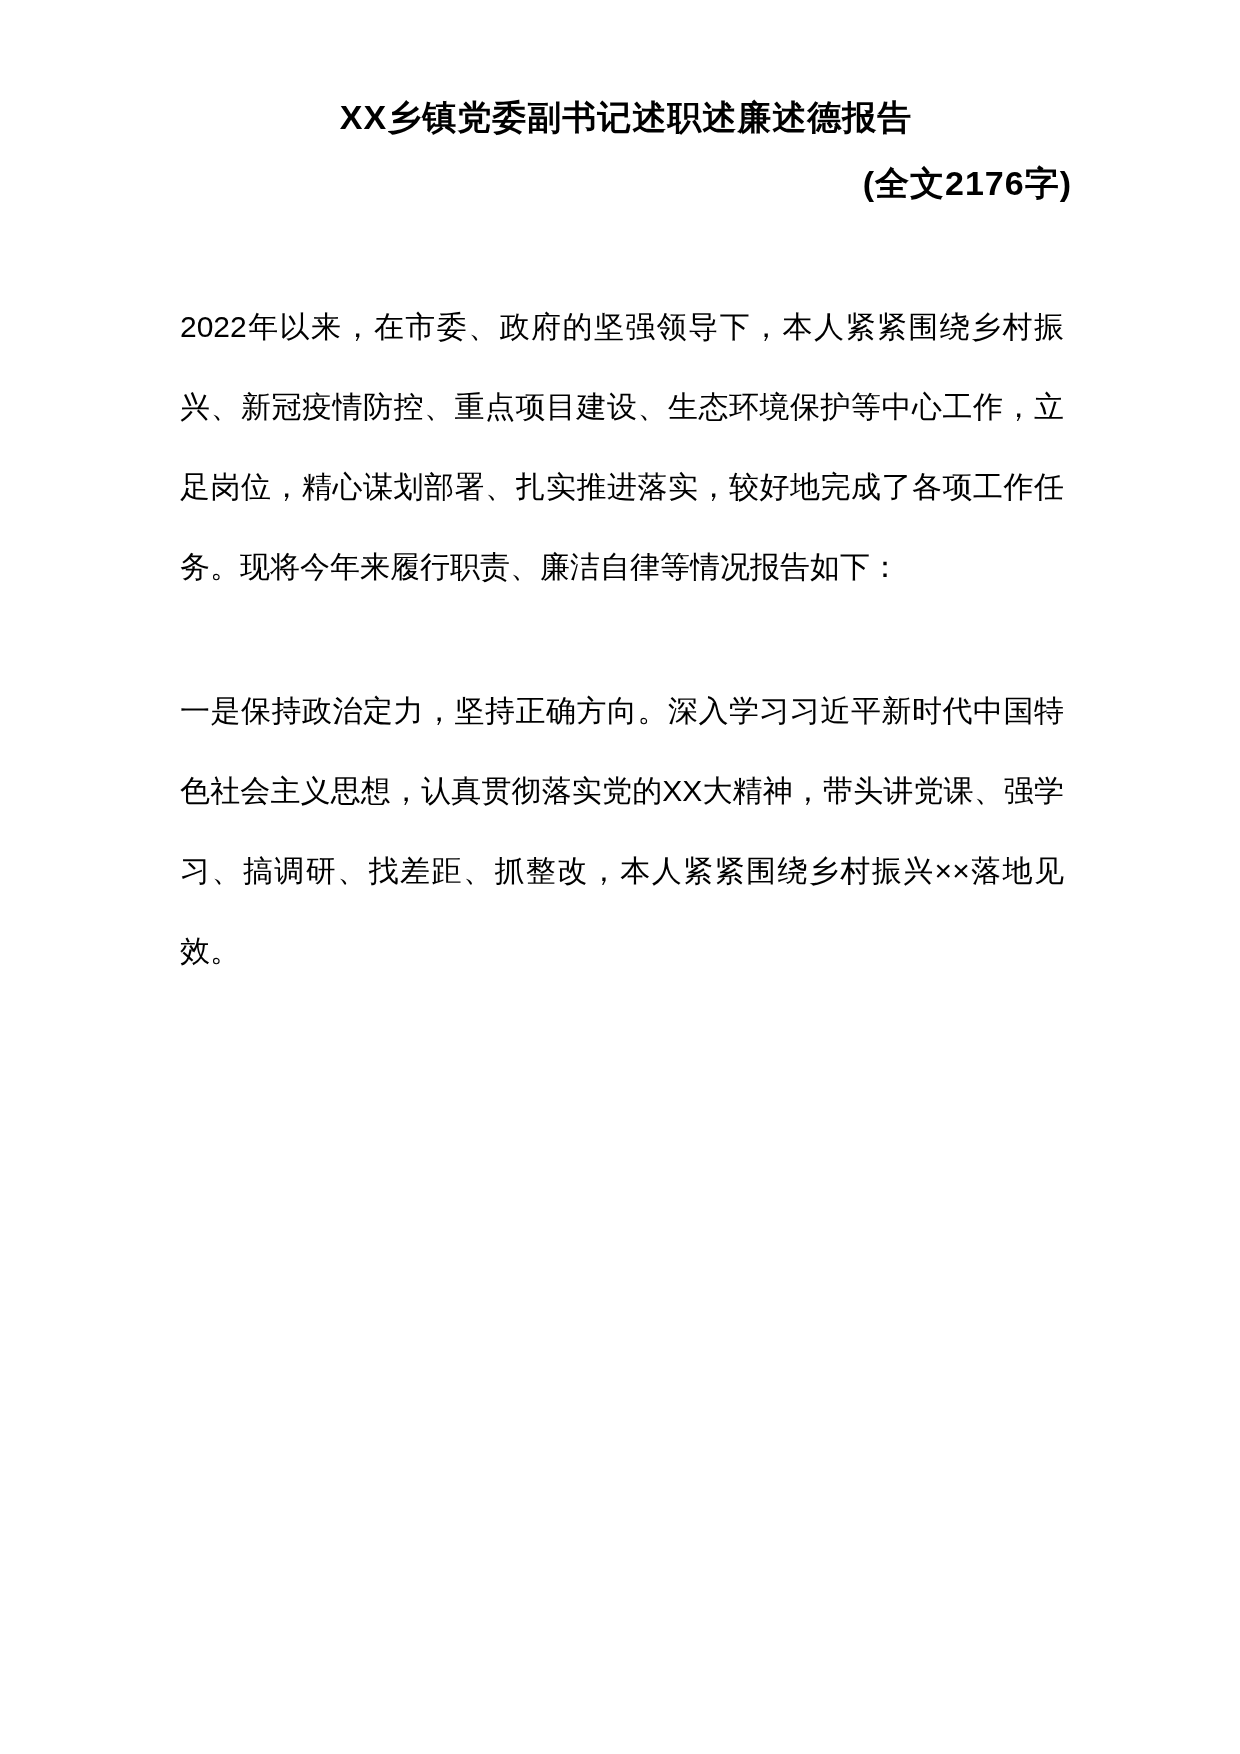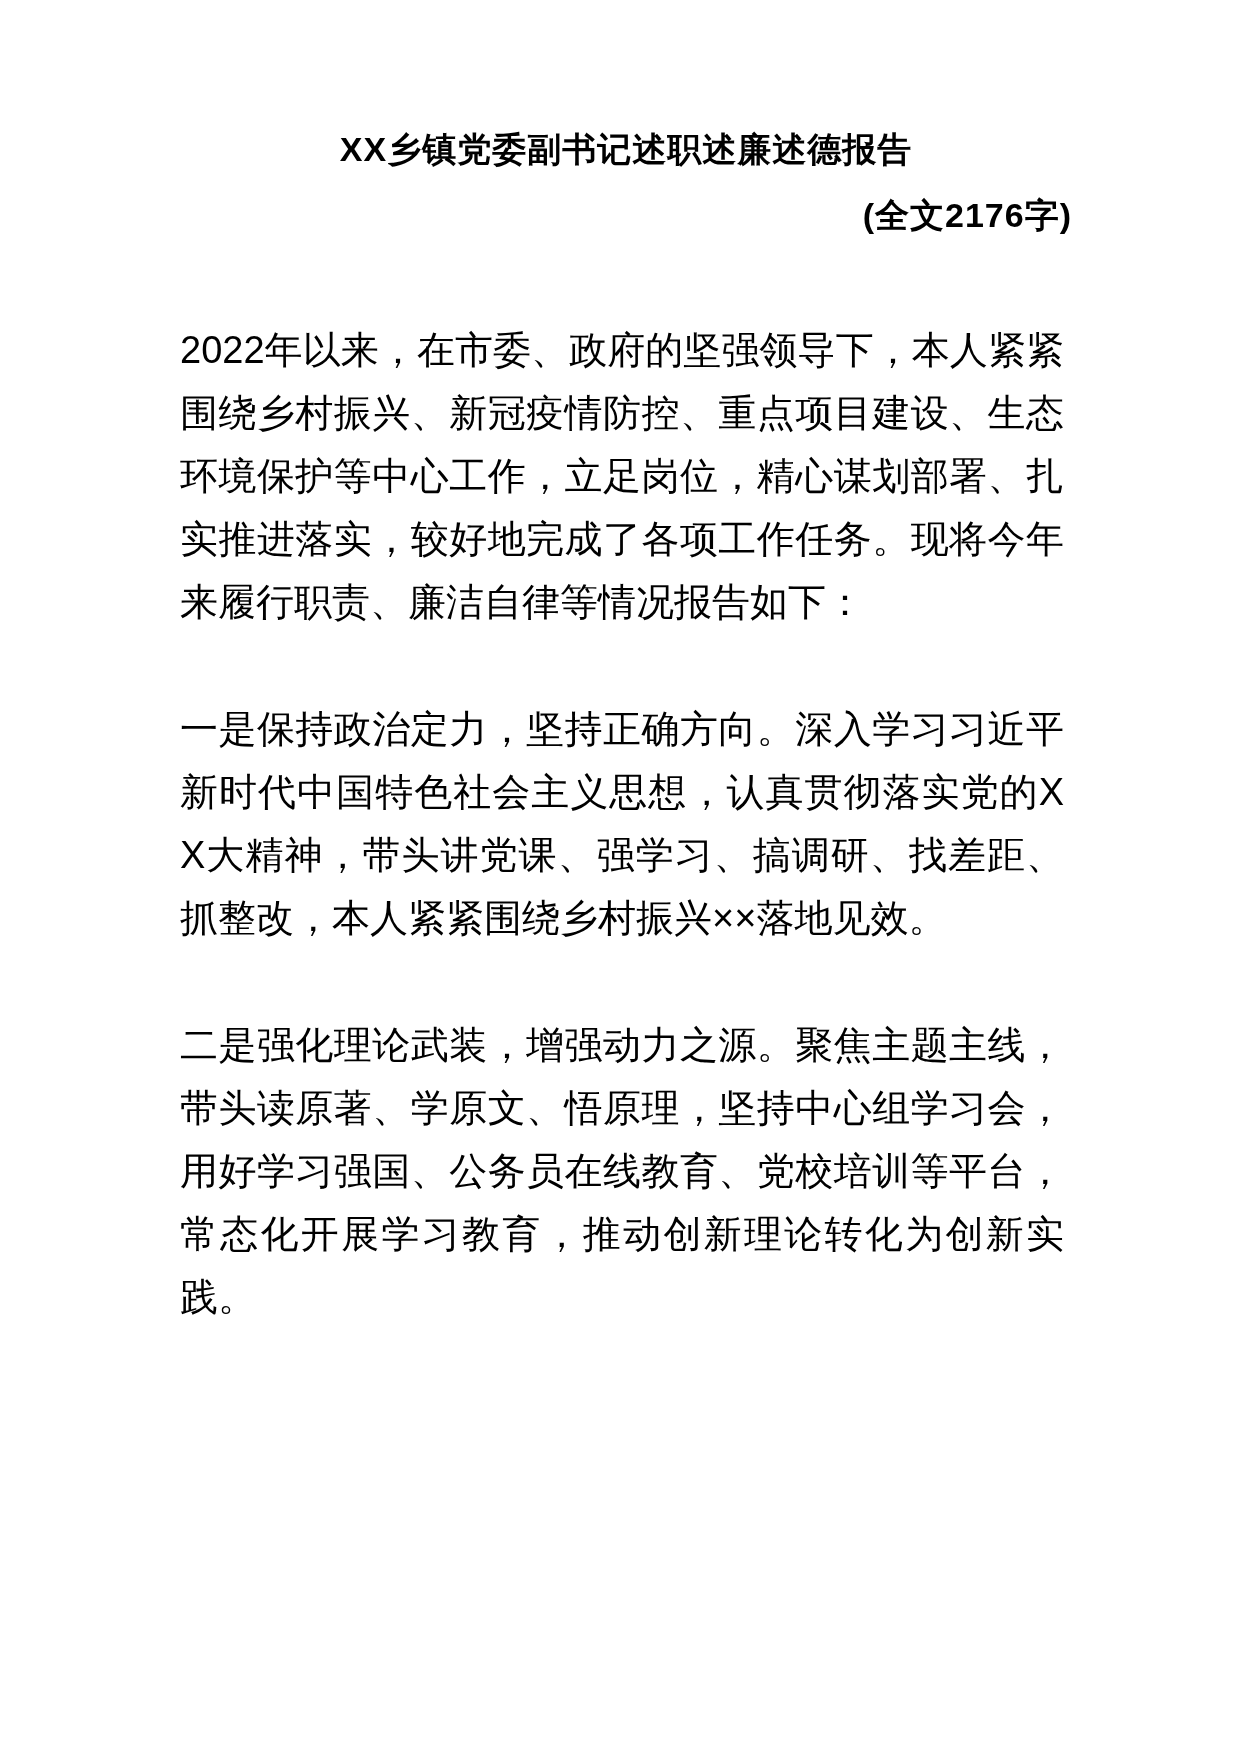--- a/index.html
+++ b/index.html
@@ -10,56 +10,55 @@
   .page {
     position: relative;
     width: 1240px;
     height: 1754px;
     background: #ffffff;
     overflow: hidden;
     color: #000000;
     font-family: "Liberation Sans", "DejaVu Sans", sans-serif;
   }
   .content {
-    padding: 116px 168px 0 180px;
+    padding: 84px 168px 0 180px;
   }
   .doc-title {
     margin: 0;
     font-size: 34px;
     line-height: 66px;
     font-weight: bold;
     text-align: center;
     letter-spacing: 1px;
   }
   .doc-subtitle {
     margin: 0;
     font-size: 34px;
     line-height: 66px;
     font-weight: bold;
     text-align: right;
     letter-spacing: 1px;
   }
   .para {
     margin: 64px 8px 0 0;
-    font-size: 38px;
-    line-height: 63px;
+    font-size: 30px;
+    line-height: 80px;
     font-weight: normal;
     text-align: justify;
     text-justify: inter-ideograph;
     word-break: break-all;
     overflow-wrap: anywhere;
   }
   .para.first {
     margin-top: 71px;
   }
 </style>
 </head>
 <body>
 
 <div class="page">
   <div class="content">
     <h1 class="doc-title">XX乡镇党委副书记述职述廉述德报告</h1>
     <h2 class="doc-subtitle">(全文2176字)</h2>
     <p class="para first">2022年以来，在市委、政府的坚强领导下，本人紧紧围绕乡村振兴、新冠疫情防控、重点项目建设、生态环境保护等中心工作，立足岗位，精心谋划部署、扎实推进落实，较好地完成了各项工作任务。现将今年来履行职责、廉洁自律等情况报告如下：</p>
     <p class="para">一是保持政治定力，坚持正确方向。深入学习习近平新时代中国特色社会主义思想，认真贯彻落实党的XX大精神，带头讲党课、强学习、搞调研、找差距、抓整改，本人紧紧围绕乡村振兴××落地见效。</p>
-    <p class="para">二是强化理论武装，增强动力之源。聚焦主题主线，带头读原著、学原文、悟原理，坚持中心组学习会，用好学习强国、公务员在线教育、党校培训等平台，常态化开展学习教育，推动创新理论转化为创新实践。</p>
   </div>
 </div>
 
 </body></html>

